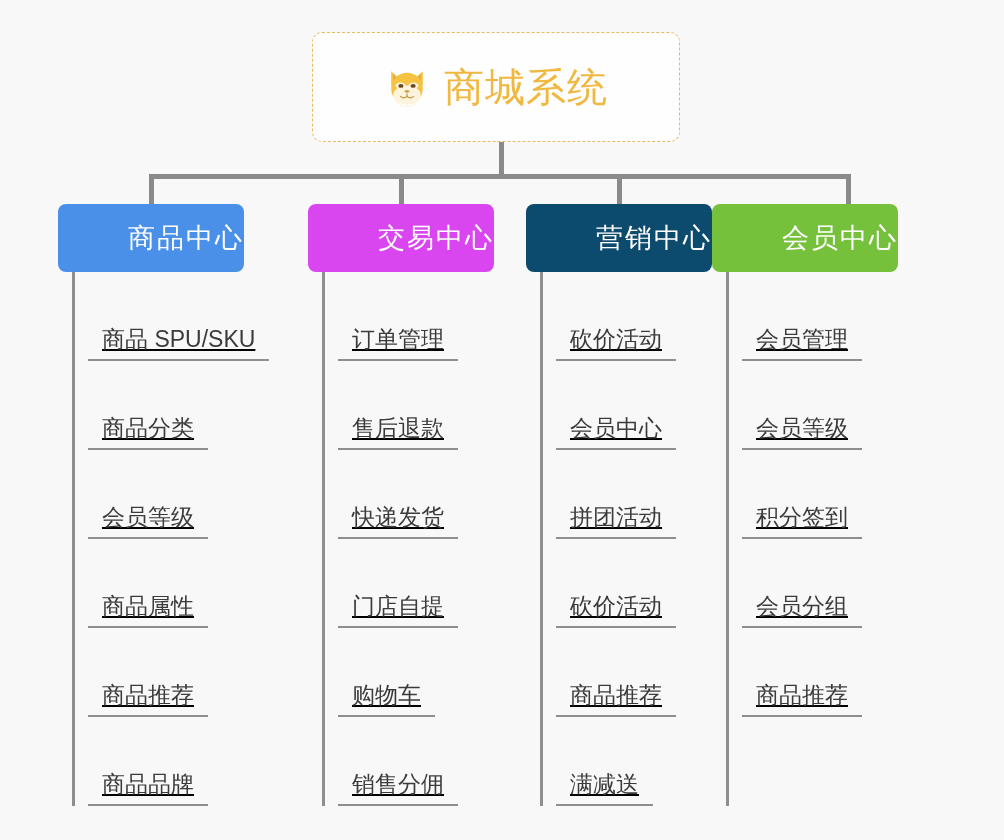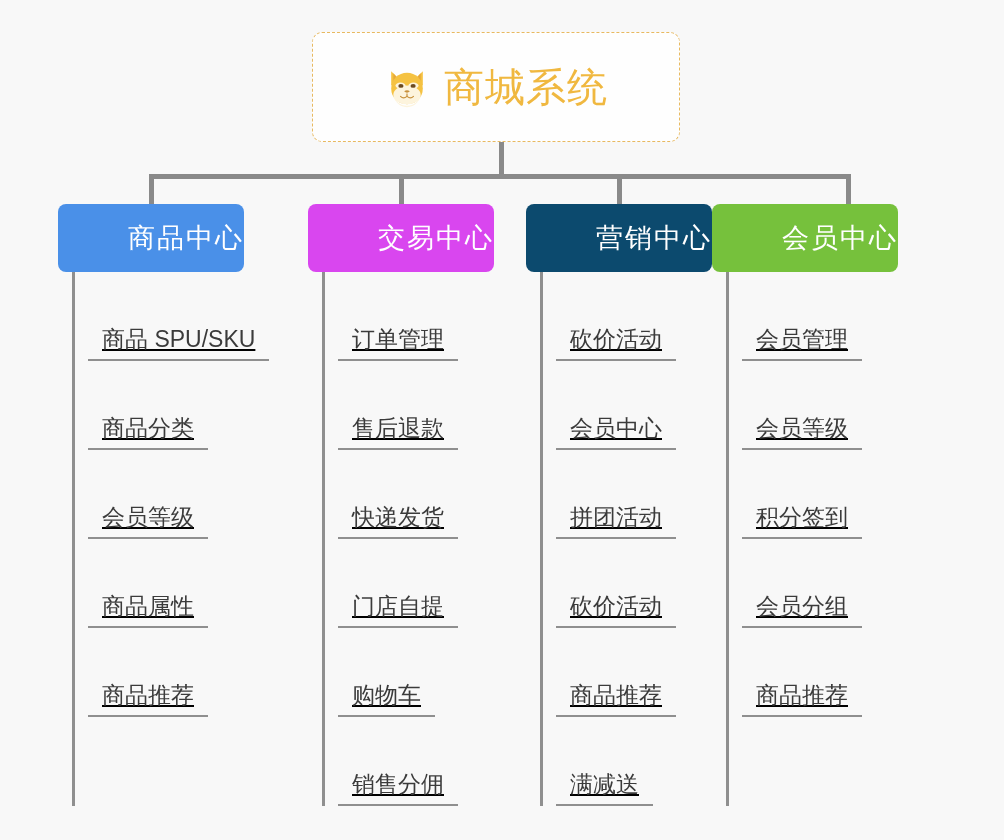--- a/index.html
+++ b/index.html
@@ -150,20 +150,23 @@
         </div>
       <div class="leaf">
           <span class="leaf-label">会员等级</span>
         </div>
       <div class="leaf">
           <span class="leaf-label">商品属性</span>
         </div>
       <div class="leaf">
           <span class="leaf-label">商品推荐</span>
         </div>
+      <div class="leaf">
+          <span class="leaf-label">商品品牌</span>
+        </div>
     </div>
   </div>
 
   <div class="column" id="col-1" style="left: 308px; width: 186px;">
     <div class="cat-header" style="background: #d946ef;">
       <span>交易中心</span>
     </div>
     <div class="trunk" style="height: 534px;"></div>
     <div class="leaves">
       <div class="leaf">

